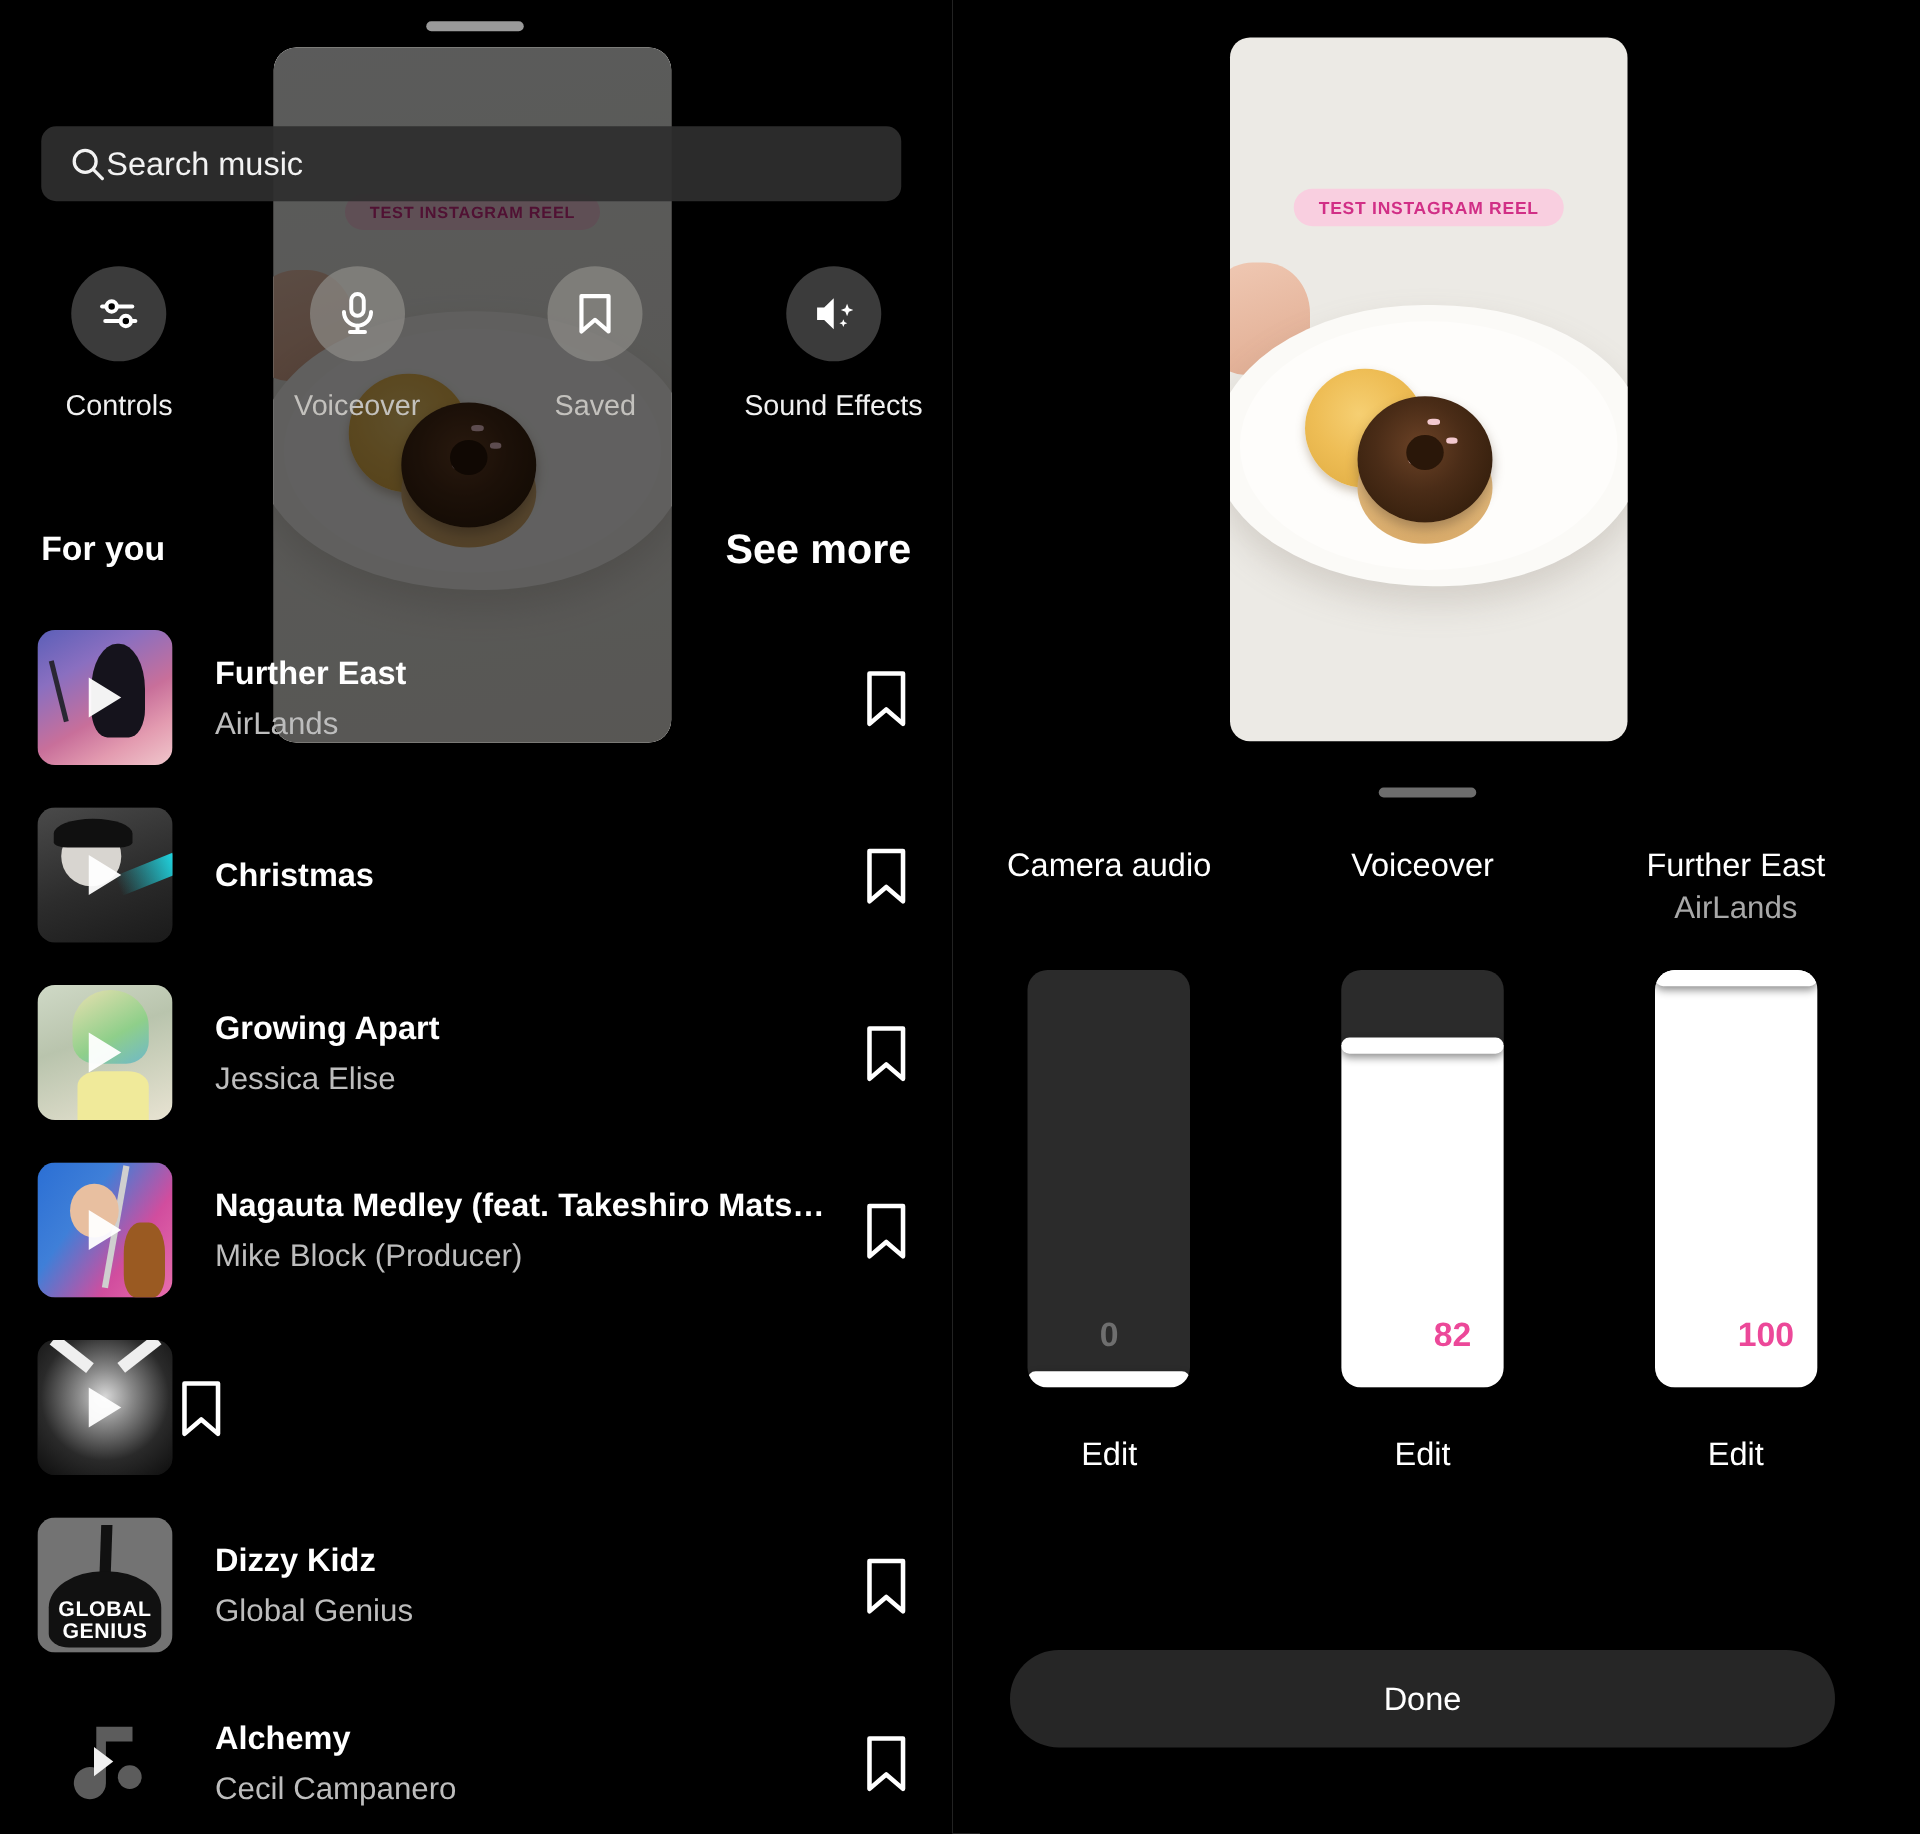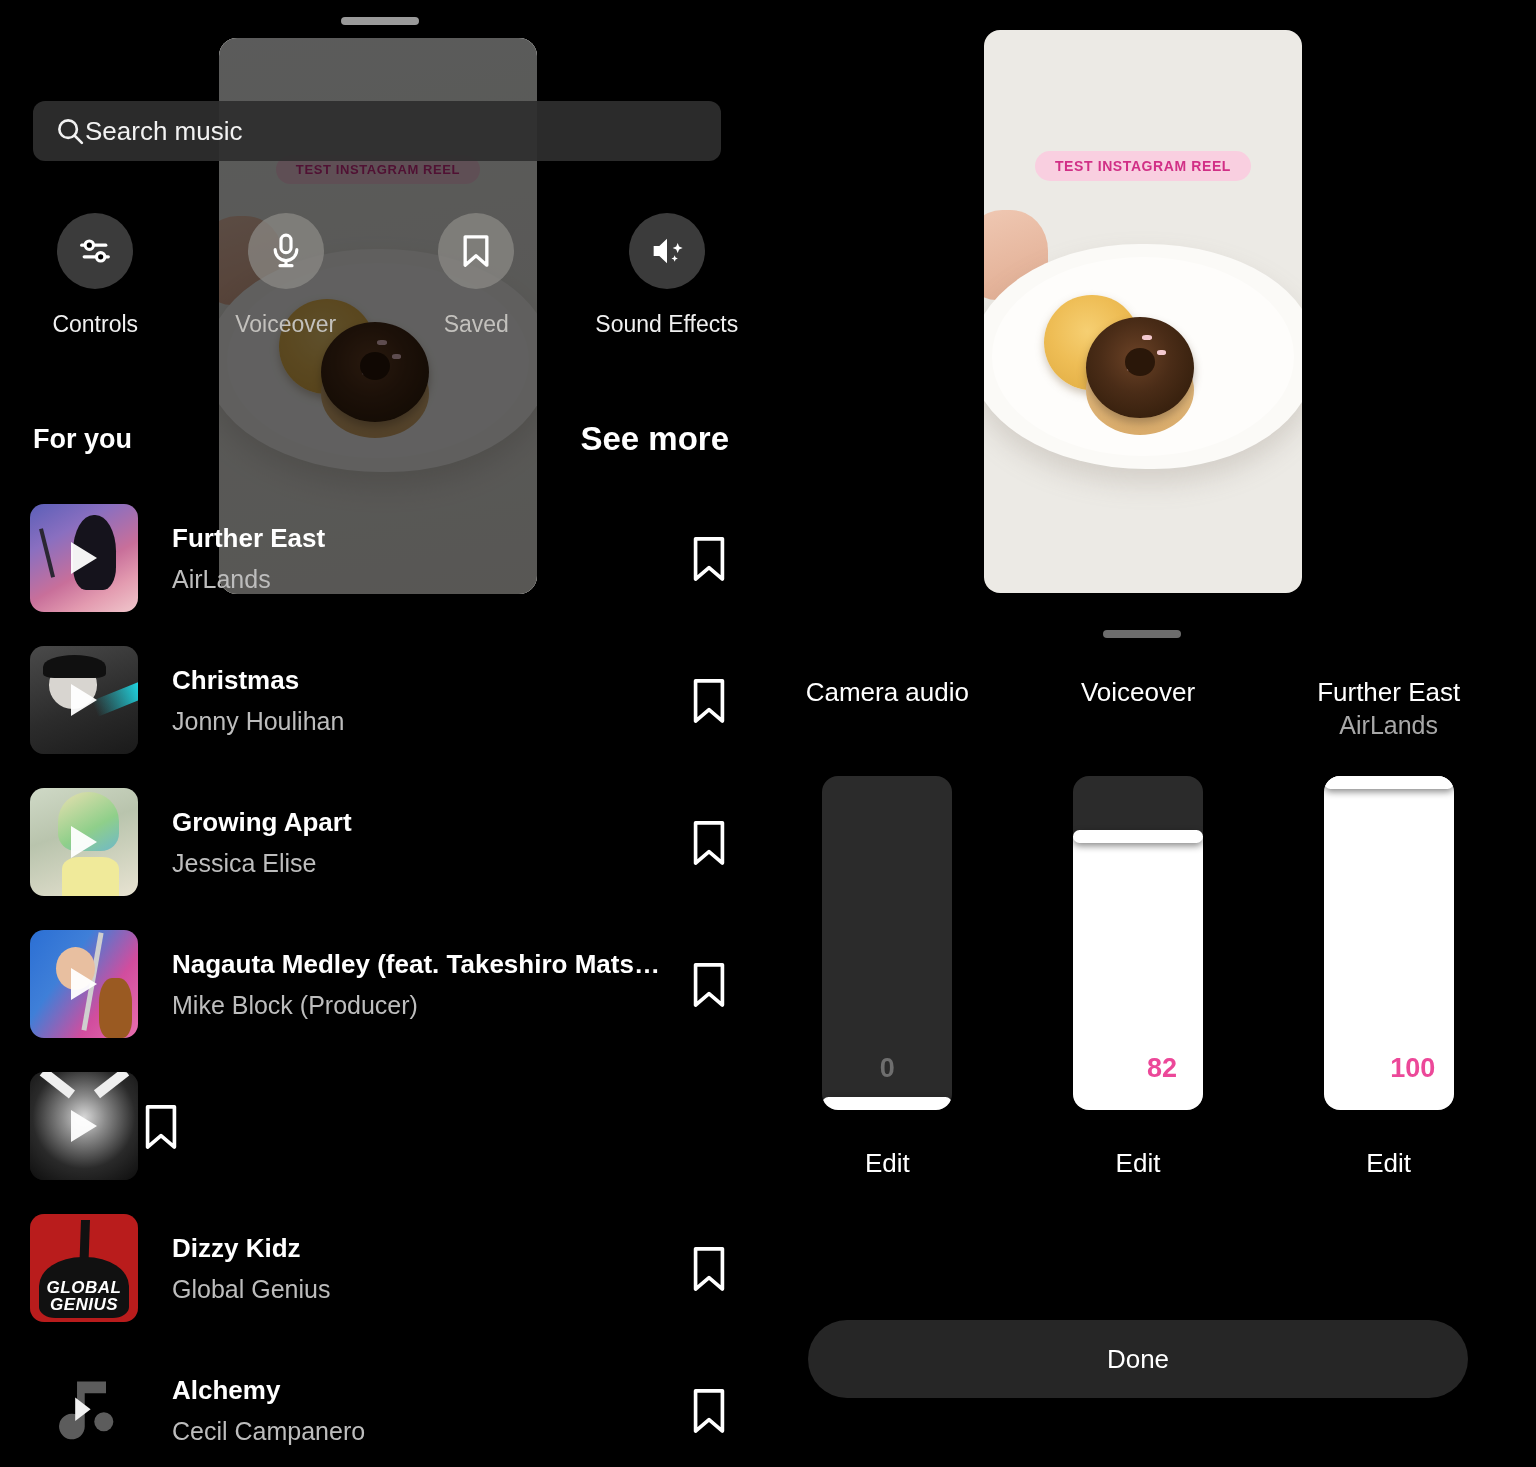--- a/index.html
+++ b/index.html
@@ -177,21 +177,21 @@
   .fill-c { position:absolute; inset:0; background: linear-gradient(160deg,#cfd9c6 0%,#b9c4ad 40%,#e8e3d2 100%); }
   .fill-c .hair { position:absolute; left:26%; top:4%; width:56%; height:54%; background: linear-gradient(150deg,#e8e0b0,#8fcf8a 60%,#6fb8c9); border-radius:50% 50% 30% 30%; }
   .fill-c .top { position:absolute; left:30%; bottom:0; width:52%; height:36%; background:#f0ea9a; border-radius:30% 30% 0 0; }
   .fill-d { position:absolute; inset:0; background: linear-gradient(125deg,#2b6fd4 0%,#3f7fd8 34%,#d14d9e 68%,#e86fae 100%); }
   .fill-d .face { position:absolute; left:24%; top:16%; width:36%; height:40%; background:#e8bfa0; border-radius:50%; }
   .fill-d .cello { position:absolute; right:6%; bottom:0; width:30%; height:56%; background:#9a5a22; border-radius:40% 40% 30% 30%; }
   .fill-d .bow { position:absolute; left:56%; top:2%; width:5%; height:92%; background:#cfcfcf; transform: rotate(10deg); }
   .fill-e { position:absolute; inset:0; background: radial-gradient(circle at 50% 42%, #d8d8d8 0%, #8a8a8a 26%, #2a2a2a 62%, #0d0d0d 100%); }
   .fill-e .ray1 { position:absolute; left:8%; top:6%; width:34%; height:9%; background:#efefef; transform: rotate(38deg); }
   .fill-e .ray2 { position:absolute; right:8%; top:6%; width:34%; height:9%; background:#efefef; transform: rotate(-38deg); }
-  .fill-f { position:absolute; inset:0; background:#b91c1c;font-style:italic; }
+  .fill-f { position:absolute; inset:0; background:#737373; }
   .fill-f .tower { position:absolute; left:46%; top:6%; width:8%; height:52%; background:#111; transform: skewX(-2deg); }
   .fill-f .mound { position:absolute; left:8%; bottom:4%; width:84%; height:56%; background:#111; border-radius:48% 48% 18% 18%; }
   .fill-f .gg {
     position:absolute; left:0; bottom:8%; width:100%;
     color:#fff; font-size:17px; font-weight:bold; text-align:center;
     line-height:1.0; letter-spacing:0.5px;
   }
 
   
   .right-panel {
@@ -373,21 +373,20 @@
           <div class="art">
             <div class="fill-b">
               <div class="head"></div>
               <div class="hat"></div>
               <div class="teal"></div>
             </div>
             <div class="play-tri"></div>
           </div>
           <div class="song-meta">
             <div class="song-title">Christmas</div>
-            <div class="song-artist">Jonny Houlihan</div>
           </div>
           <svg class="bookmark-btn" viewBox="0 0 24 26" fill="none" stroke="#fff" stroke-width="1.9" stroke-linejoin="round">
             <path d="M5 3h14v21l-7-6-7 6z"></path>
           </svg>
         </div>
 
         <div class="song-row">
           <div class="art">
             <div class="fill-c">
               <div class="hair"></div>

